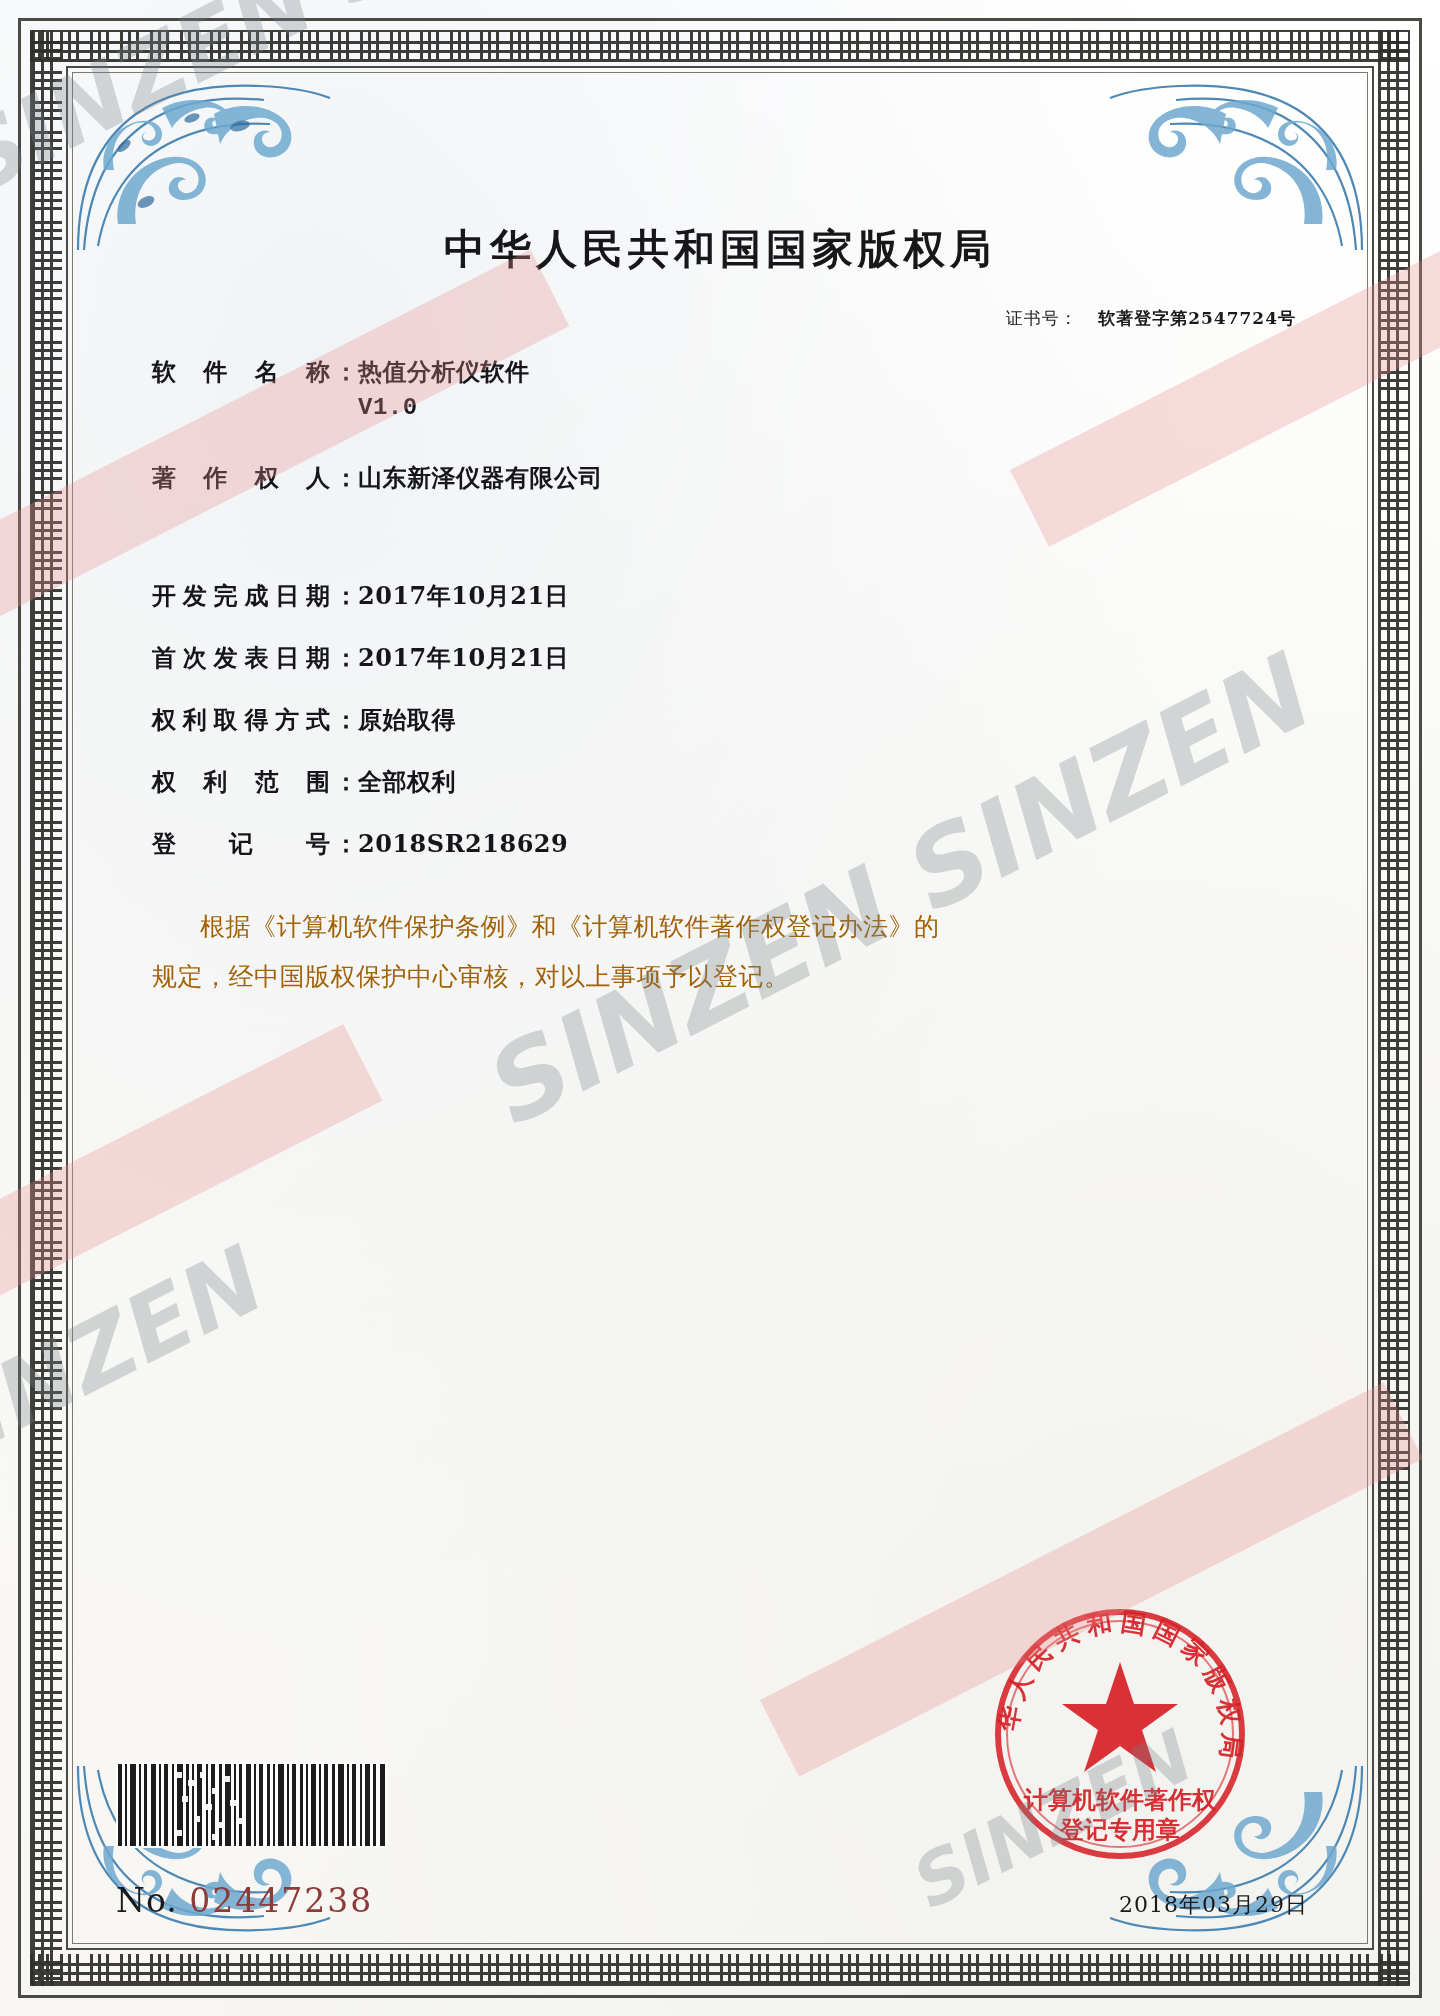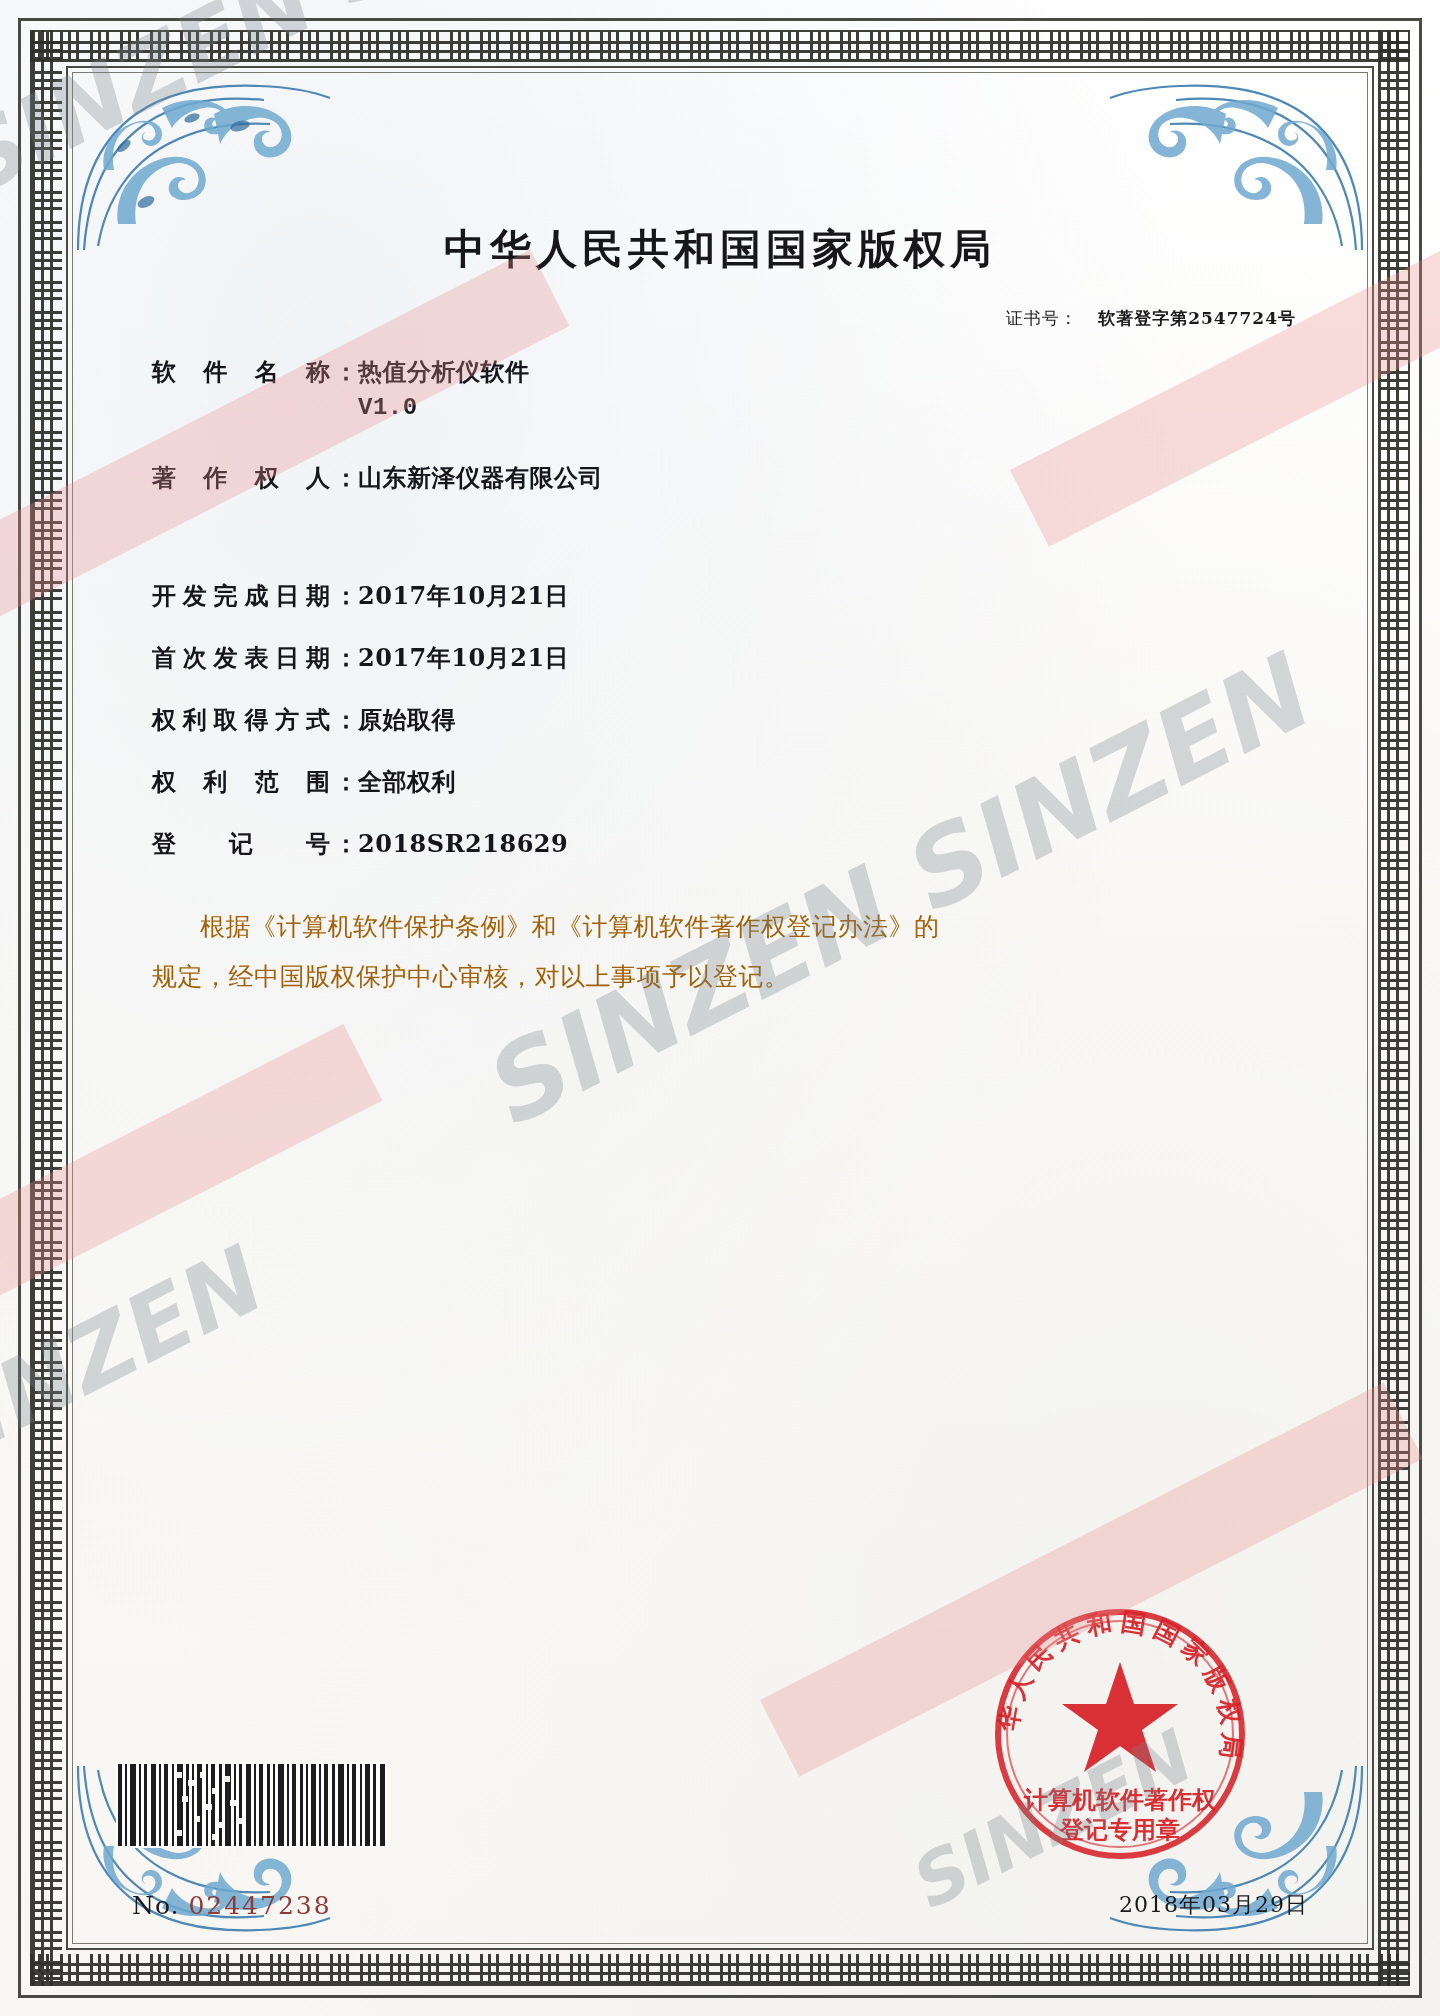--- a/index.html
+++ b/index.html
@@ -211,23 +211,23 @@
     right: 186px;
     bottom: 148px;
     width: 268px;
     height: 268px;
   }
   .seal svg { width: 100%; height: 100%; display: block; }
 
   
   .footer-no {
     position: absolute;
-    left: 132px;
+    left: 116px;
     bottom: 96px;
-    font-size: 25px;
+    font-size: 33px;
     letter-spacing: 1px;
     color: #1a1a1c;
   }
   .footer-no .no-value { color: #8d3b39; letter-spacing: 2px; }
   .footer-date {
     position: absolute;
     right: 132px;
     bottom: 96px;
     font-size: 22px;
     letter-spacing: 1px;

